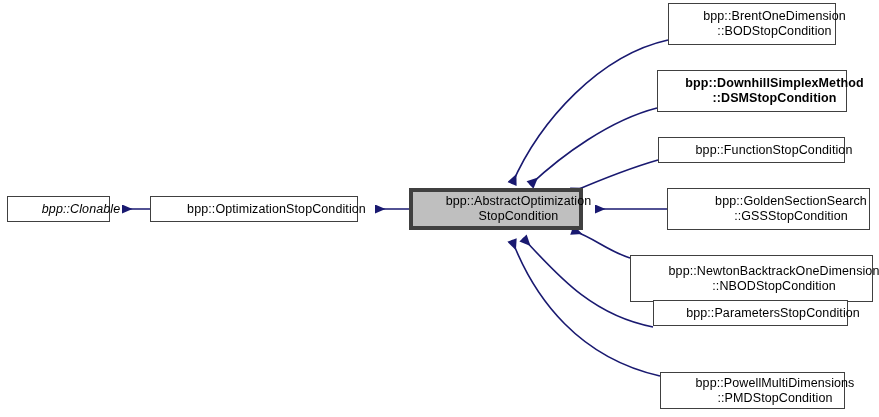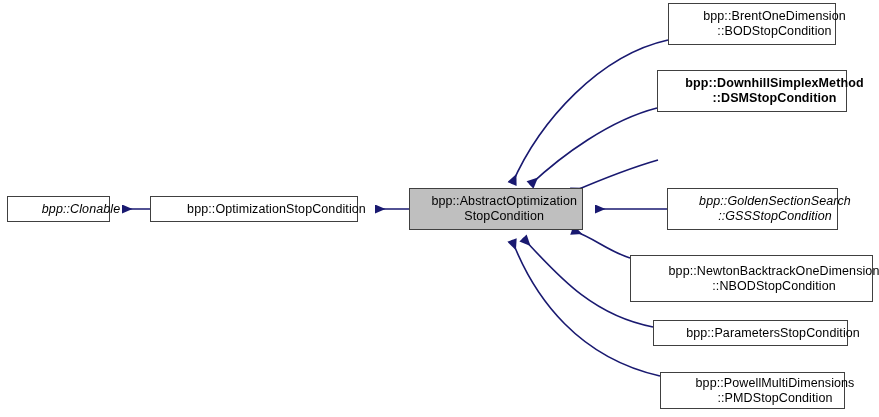--- a/index.html
+++ b/index.html
@@ -36,22 +36,21 @@
     color: #000000;
     font-size: 12.5px;
     line-height: 15px;
     letter-spacing: 0.1px;
     white-space: pre-line;
     z-index: 2;
     padding-left: 45px;
   }
   .node.highlight {
     background: #bfbfbf;
-    border: 1px solid #ef4444;
-    justify-content: flex-end;
+    border: 4px solid #ef4444;
   }
   .node-label {
     display: block;
     padding: 0 5px;
     white-space: pre-line;
   }
 </style>
 </head>
 <body>
 
@@ -102,32 +101,35 @@
   <div class="node" id="node-brent-one-dimension" style="left: 668px; top: 3px; width: 168px; height: 42px; background: rgb(255, 255, 255); border-color: rgb(64, 64, 64); color: rgb(0, 0, 0);">
     <span class="node-label">bpp::BrentOneDimension
 ::BODStopCondition</span>
   </div>
 
   <div class="node" id="node-downhill-simplex-method" style="left: 657px; top: 70px; width: 190px; height: 42px; background: rgb(255, 255, 255); border-color: rgb(64, 64, 64); color: rgb(0, 0, 0); font-weight: bold;">
     <span class="node-label">bpp::DownhillSimplexMethod
 ::DSMStopCondition</span>
   </div>
 
+  <div class="node" id="node-function-stop-condition" style="left: 658px; top: 137px; width: 187px; height: 26px; background: rgb(255, 255, 255); border-color: rgb(64, 64, 64); color: rgb(0, 0, 0);">
+    <span class="node-label">bpp::FunctionStopCondition</span>
+  </div>
 
-  <div class="node" id="node-golden-section-search" style="left: 667px; top: 188px; width: 171px; height: 42px; background: rgb(255, 255, 255); border-color: rgb(64, 64, 64); color: rgb(0, 0, 0); font-style: italic;">
+  <div class="node" id="node-golden-section-search" style="left: 667px; top: 188px; width: 203px; height: 42px; background: rgb(255, 255, 255); border-color: rgb(64, 64, 64); color: rgb(0, 0, 0);">
     <span class="node-label">bpp::GoldenSectionSearch
 ::GSSStopCondition</span>
   </div>
 
   <div class="node" id="node-newton-backtrack-one-dimension" style="left: 630px; top: 255px; width: 243px; height: 47px; background: rgb(255, 255, 255); border-color: rgb(64, 64, 64); color: rgb(0, 0, 0);">
     <span class="node-label">bpp::NewtonBacktrackOneDimension
 ::NBODStopCondition</span>
   </div>
 
-  <div class="node" id="node-parameters-stop-condition" style="left: 653px; top: 320px; width: 195px; height: 26px; background: rgb(255, 255, 255); border-color: rgb(64, 64, 64); color: rgb(0, 0, 0);">
+  <div class="node" id="node-parameters-stop-condition" style="left: 653px; top: 300px; width: 195px; height: 26px; background: rgb(255, 255, 255); border-color: rgb(64, 64, 64); color: rgb(0, 0, 0);">
     <span class="node-label">bpp::ParametersStopCondition</span>
   </div>
 
   <div class="node" id="node-powell-multi-dimensions" style="left: 660px; top: 372px; width: 185px; height: 37px; background: rgb(255, 255, 255); border-color: rgb(64, 64, 64); color: rgb(0, 0, 0);">
     <span class="node-label">bpp::PowellMultiDimensions
 ::PMDStopCondition</span>
   </div>
 
 </div>
 

